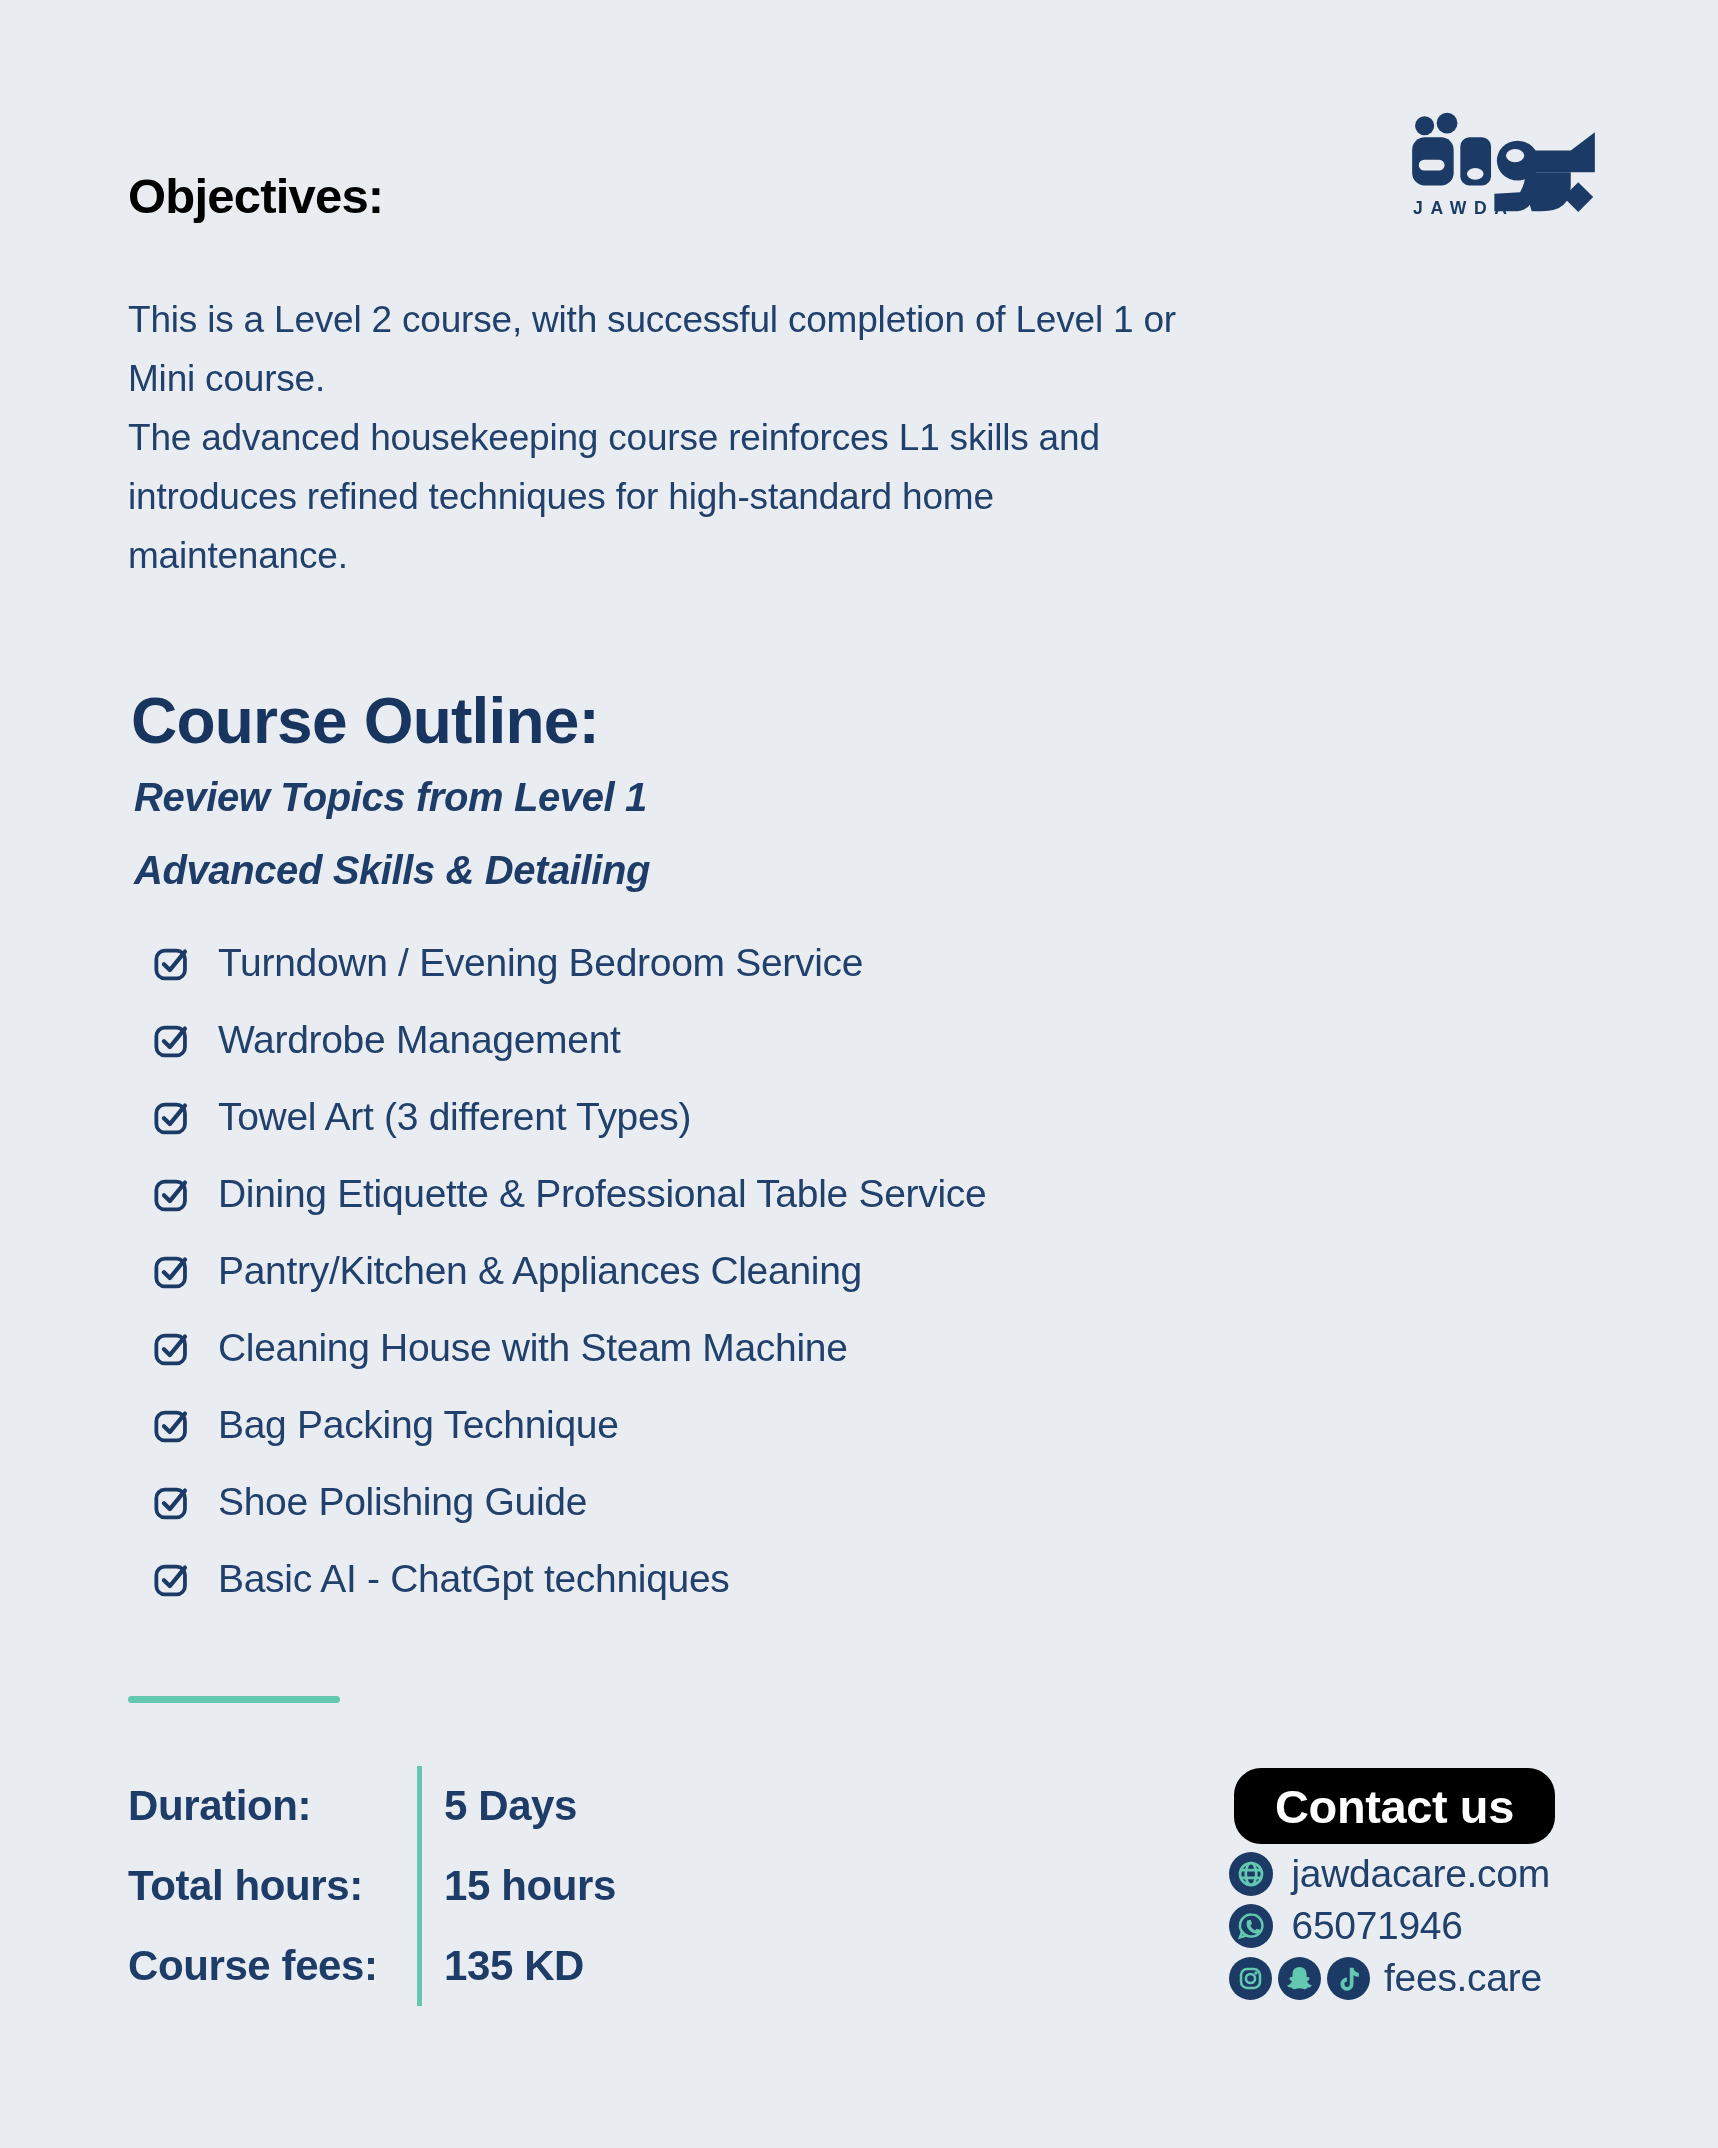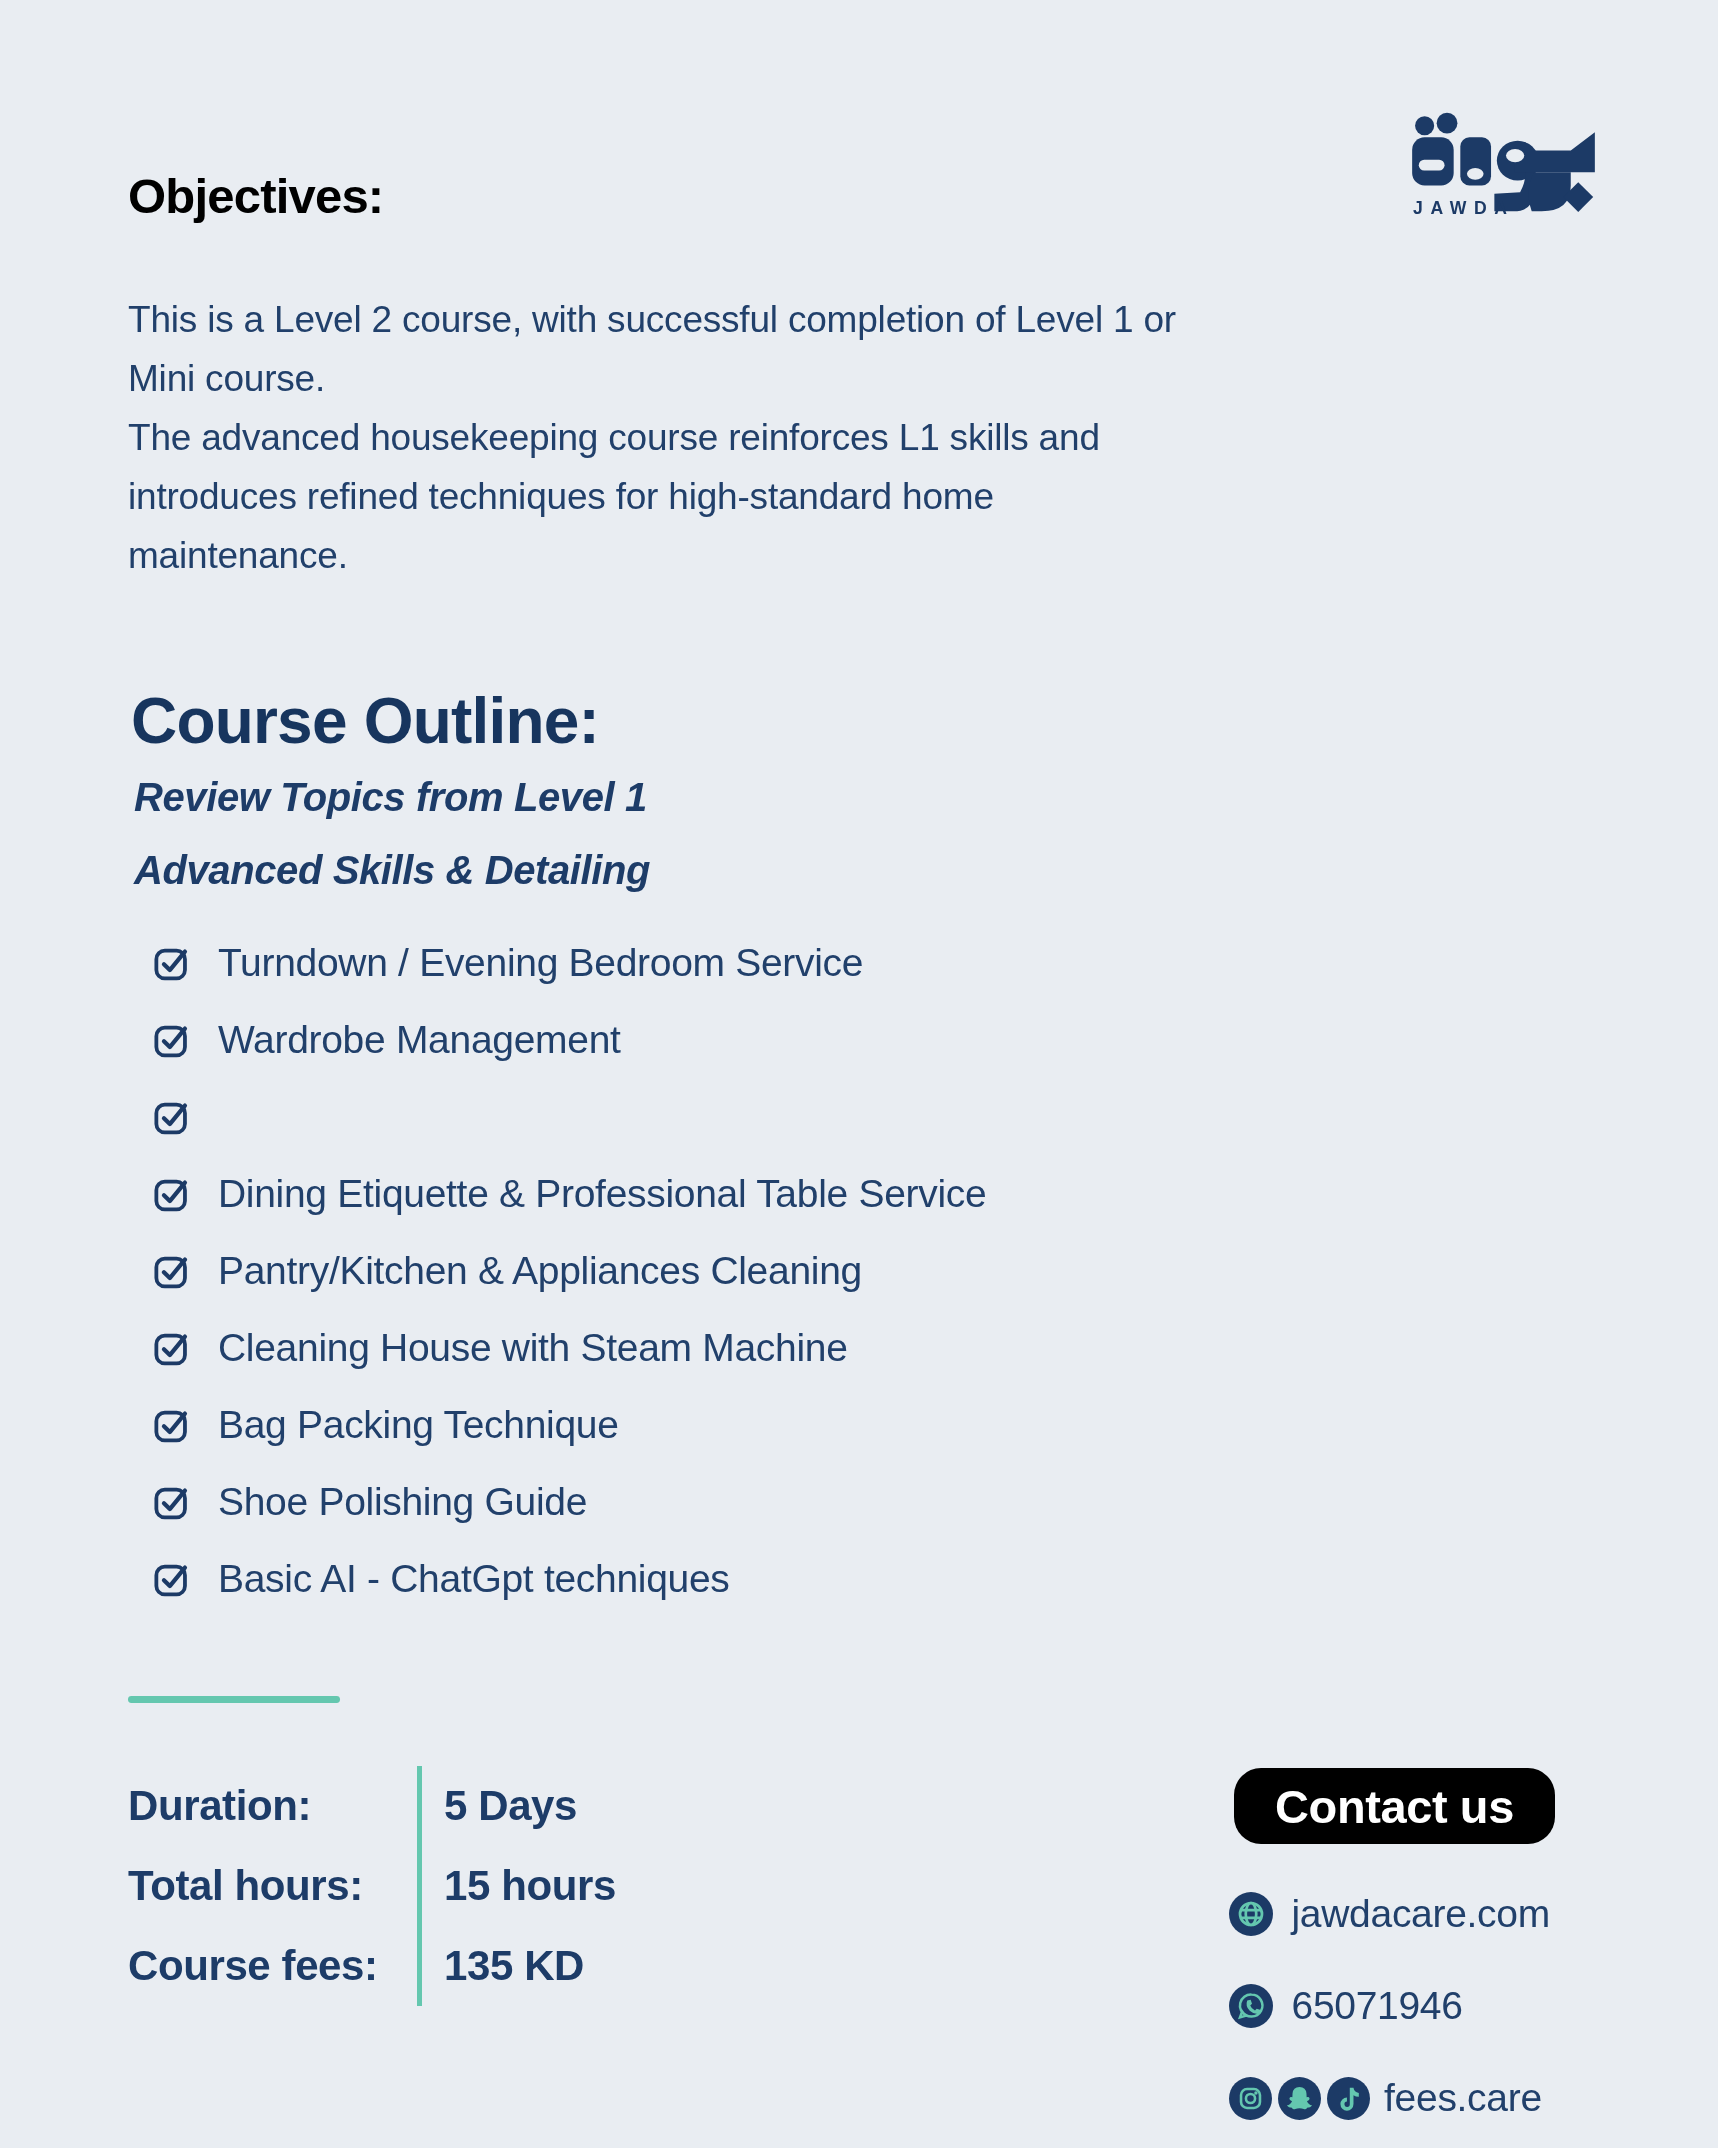--- a/index.html
+++ b/index.html
@@ -57,21 +57,21 @@
     font-size:42px;font-weight:bold;color:#1d3c68;letter-spacing:-0.4px;}
   
   .contact-btn{
     position:absolute;left:1234px;top:1768px;width:321px;height:76px;
     background:#000000;border-radius:27px;
     display:flex;align-items:center;justify-content:center;
     color:#ffffff;font-size:47px;font-weight:bold;letter-spacing:-0.4px;
     cursor:pointer;
   }
   .contact-rows{position:absolute;left:1229px;top:1848px;}
-  .crow{height:52px;display:flex;align-items:center;margin-top:40px;}
+  .crow{height:52px;display:flex;align-items:center;}
   .crow .cicon{display:block;flex:0 0 auto;}
   .crow .ctext{font-size:39px;color:#21406b;letter-spacing:-0.3px;margin-left:18.5px;}
   .crow.socials .cicon{margin-right:5.9px;}
   .crow.socials .ctext{margin-left:8.4px;}
 </style>
 </head>
 <body>
 
 <div class="page">
 
@@ -129,20 +129,21 @@
           <rect x="4" y="8" width="34" height="33" rx="10" fill="none" stroke="#1c3a66" stroke-width="4.5"></rect>
           <path d="M13 24 L20 31 L38 9" fill="none" stroke="#1c3a66" stroke-width="5" stroke-linecap="round" stroke-linejoin="round"></path>
         </svg>
       <span class="item-label">Wardrobe Management</span>
     </li>
     <li>
       <svg class="cb" viewBox="0 0 44 44">
           <rect x="4" y="8" width="34" height="33" rx="10" fill="none" stroke="#1c3a66" stroke-width="4.5"></rect>
           <path d="M13 24 L20 31 L38 9" fill="none" stroke="#1c3a66" stroke-width="5" stroke-linecap="round" stroke-linejoin="round"></path>
         </svg>
+      <span class="item-label">Towel Art (3 different Types)</span>
     </li>
     <li>
       <svg class="cb" viewBox="0 0 44 44">
           <rect x="4" y="8" width="34" height="33" rx="10" fill="none" stroke="#1c3a66" stroke-width="4.5"></rect>
           <path d="M13 24 L20 31 L38 9" fill="none" stroke="#1c3a66" stroke-width="5" stroke-linecap="round" stroke-linejoin="round"></path>
         </svg>
       <span class="item-label">Dining Etiquette &amp; Professional Table Service</span>
     </li>
     <li>
       <svg class="cb" viewBox="0 0 44 44">

